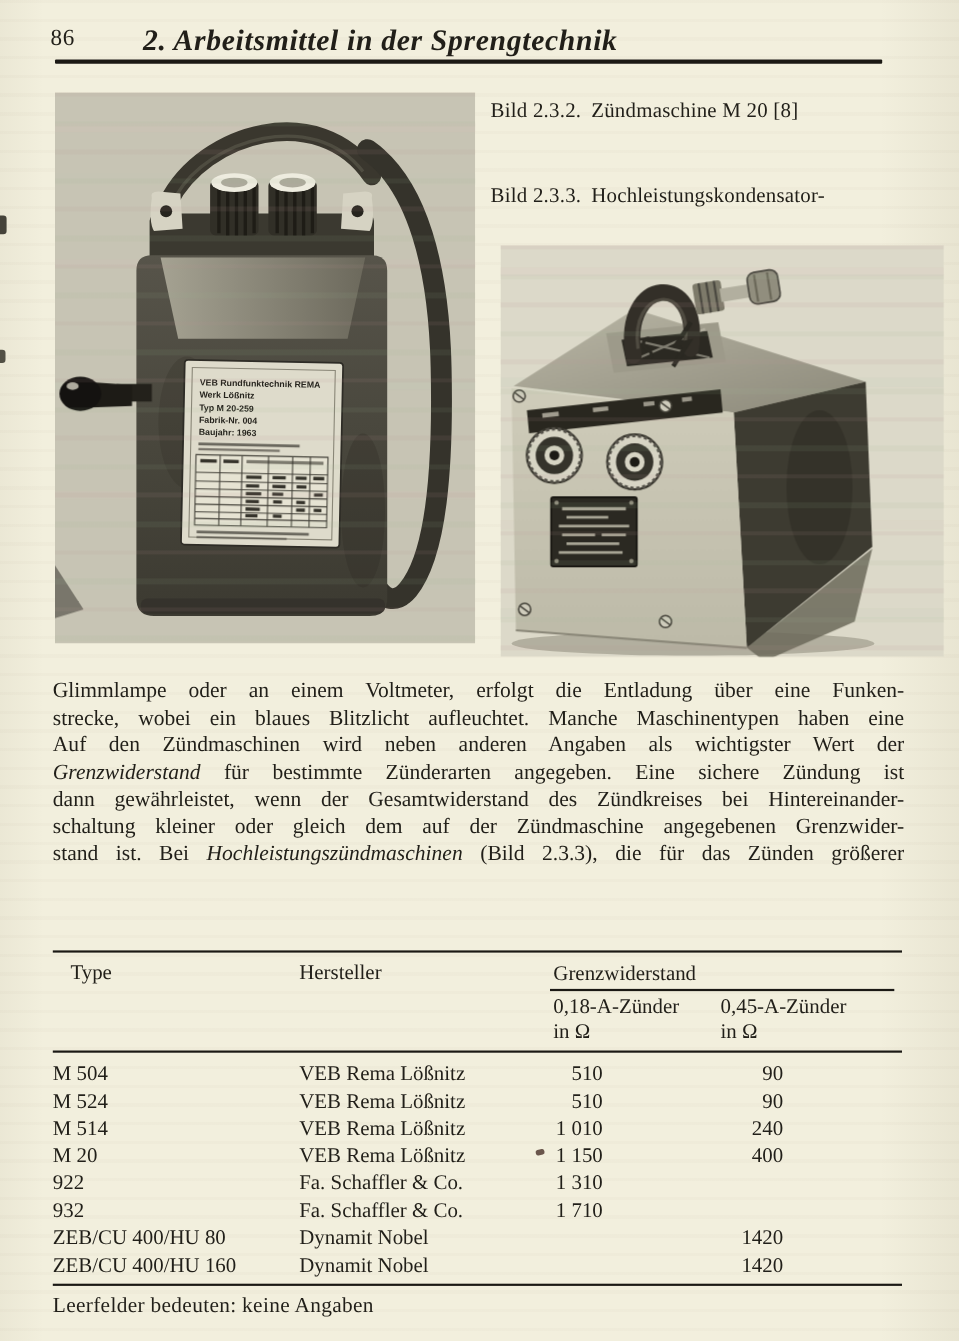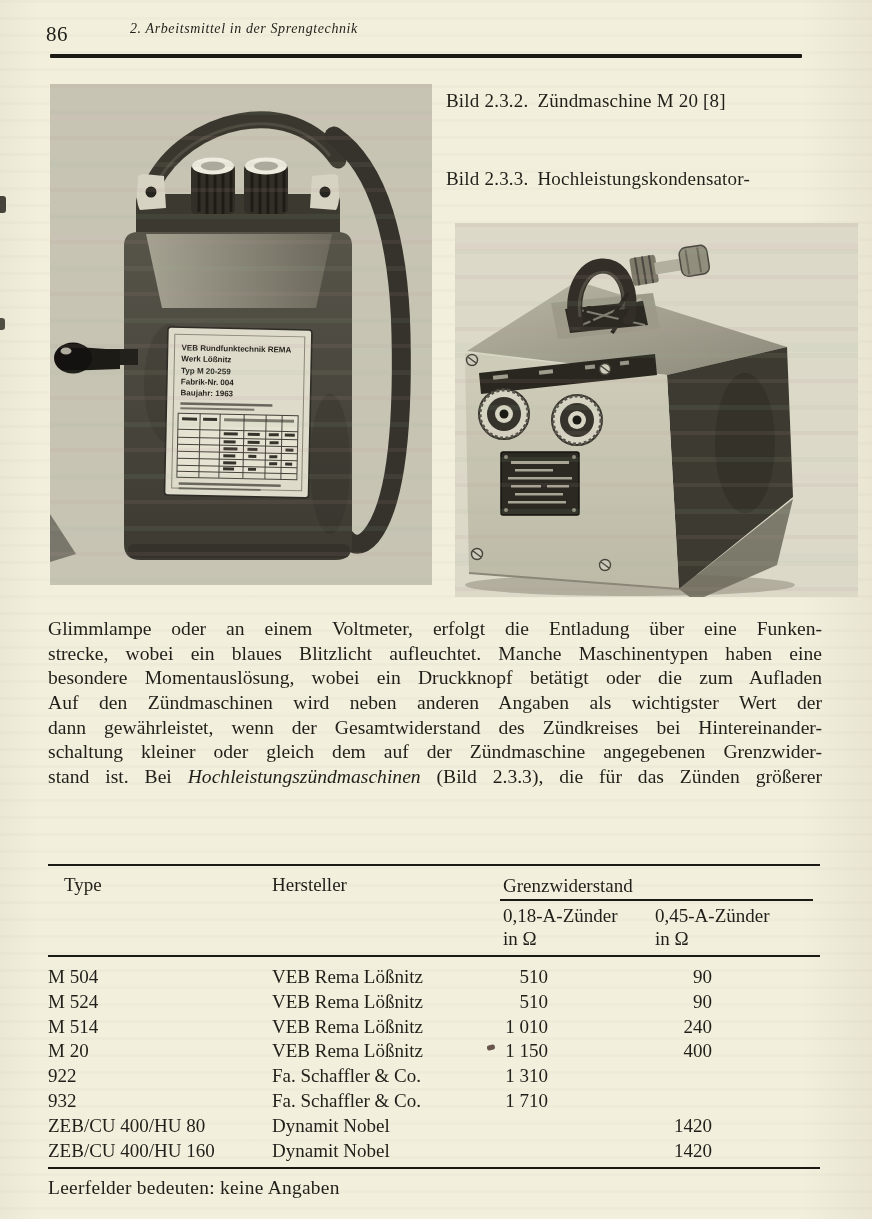--- a/index.html
+++ b/index.html
@@ -19,21 +19,21 @@
       repeating-linear-gradient(180deg, rgba(150,130,110,.035) 0 3px, rgba(0,0,0,0) 3px 17px),
       var(--paper);
     font-family:"Liberation Serif","DejaVu Serif",serif;
     color:var(--ink);
     overflow:hidden;
   }
   .abs{position:absolute;}
 
   
   .page-number{left:46px;top:22px;font-size:21px;letter-spacing:.5px;}
-  .chapter-title{left:130px;top:21px;font-size:14px;font-weight:normal;font-style:italic;letter-spacing:.6px;}
+  .chapter-title{left:130px;top:21px;font-size:27px;font-weight:bold;font-style:italic;letter-spacing:.6px;}
   .header-rule{left:50px;top:54px;width:752px;height:4px;background:var(--rule);border-radius:1px;}
 
   
   .fig-left{left:50px;top:84px;width:382px;height:501px;}
   .fig-right{left:455px;top:223px;width:403px;height:374px;}
   .fig-left svg,.fig-right svg{display:block;}
   .photo-streaks{pointer-events:none;
     background:repeating-linear-gradient(180deg, rgba(187,150,150,.10) 0 4px, rgba(0,0,0,0) 4px 26px, rgba(160,185,150,.09) 26px 31px, rgba(0,0,0,0) 31px 52px);}
   .streaks-left{left:50px;top:84px;width:382px;height:501px;}
   .streaks-right{left:455px;top:223px;width:403px;height:374px;}
@@ -299,22 +299,22 @@
       <circle cx="51" cy="287" r="2" fill="#8f8c7c"></circle>
         <circle cx="119" cy="287" r="2" fill="#8f8c7c"></circle>
     </g>
   </svg>
 </figure>
 <div class="abs photo-streaks streaks-right"></div>
 
 <div class="abs body-text">
     <div class="tline jl"><span>Glimmlampe oder an einem Voltmeter, erfolgt die Entladung über eine Funken-</span></div>
     <div class="tline jl"><span>strecke, wobei ein blaues Blitzlicht aufleuchtet. Manche Maschinentypen haben eine</span></div>
-    <div class="tline jl"><span>besondere Momentauslösung, wobei ein Druckknopf betätigt oder die zum Aufladen</span></div>
     <div class="tline jl"><span>Auf den Zündmaschinen wird neben anderen Angaben als wichtigster Wert der</span></div>
+    <div class="tline jl"><i>Grenzwiderstand</i><span> für bestimmte Zünderarten angegeben. Eine sichere Zündung ist</span></div>
     <div class="tline jl"><span>dann gewährleistet, wenn der Gesamtwiderstand des Zündkreises bei Hintereinander-</span></div>
     <div class="tline jl"><span>schaltung kleiner oder gleich dem auf der Zündmaschine angegebenen Grenzwider-</span></div>
     <div class="tline jl"><span>stand ist. Bei </span><i>Hochleistungszündmaschinen</i><span> (Bild 2.3.3), die für das Zünden größerer</span></div>
   </div>
 
 <section class="abs res-table">
   <div class="t-rule rule-top"></div>
   <span class="th th-type">Type</span>
   <span class="th th-hersteller">Hersteller</span>
   <span class="th th-group">Grenzwiderstand</span>

